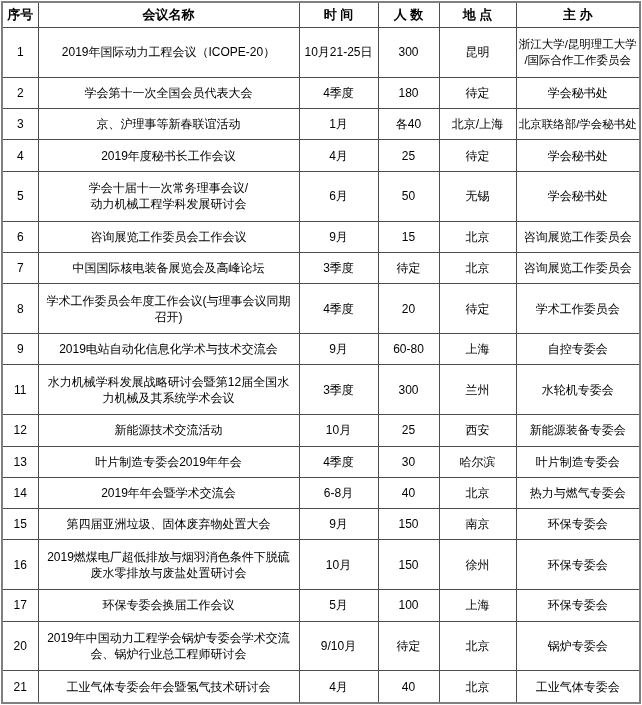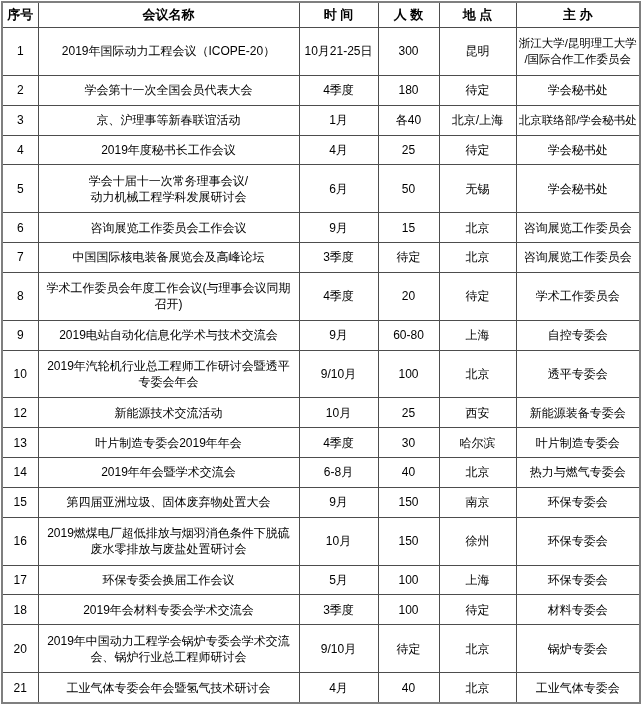--- a/index.html
+++ b/index.html
@@ -146,27 +146,27 @@
         </tr>
         <tr>
           <td class="c-no">9</td>
           <td class="c-name">2019电站自动化信息化学术与技术交流会</td>
           <td class="c-time">9月</td>
           <td class="c-att">60-80</td>
           <td class="c-loc">上海</td>
           <td class="c-org">自控专委会</td>
         </tr>
         <tr>
-          <td class="c-no">10</td>
-          <td class="c-name">2019年汽轮机行业总工程师工作研讨会暨透平
-专委会年会</td>
-          <td class="c-time">9/10月</td>
-          <td class="c-att">100</td>
-          <td class="c-loc">北京</td>
-          <td class="c-org">透平专委会</td>
+          <td class="c-no">11</td>
+          <td class="c-name">水力机械学科发展战略研讨会暨第12届全国水
+力机械及其系统学术会议</td>
+          <td class="c-time">3季度</td>
+          <td class="c-att">300</td>
+          <td class="c-loc">兰州</td>
+          <td class="c-org">水轮机专委会</td>
         </tr>
         <tr>
           <td class="c-no">12</td>
           <td class="c-name">新能源技术交流活动</td>
           <td class="c-time">10月</td>
           <td class="c-att">25</td>
           <td class="c-loc">西安</td>
           <td class="c-org">新能源装备专委会</td>
         </tr>
         <tr>
@@ -204,28 +204,20 @@
         </tr>
         <tr>
           <td class="c-no">17</td>
           <td class="c-name">环保专委会换届工作会议</td>
           <td class="c-time">5月</td>
           <td class="c-att">100</td>
           <td class="c-loc">上海</td>
           <td class="c-org">环保专委会</td>
         </tr>
         <tr>
-          <td class="c-no">18</td>
-          <td class="c-name">2019年会材料专委会学术交流会</td>
-          <td class="c-time">3季度</td>
-          <td class="c-att">100</td>
-          <td class="c-loc">待定</td>
-          <td class="c-org">材料专委会</td>
-        </tr>
-        <tr>
           <td class="c-no">20</td>
           <td class="c-name">2019年中国动力工程学会锅炉专委会学术交流
 会、锅炉行业总工程师研讨会</td>
           <td class="c-time">9/10月</td>
           <td class="c-att">待定</td>
           <td class="c-loc">北京</td>
           <td class="c-org">锅炉专委会</td>
         </tr>
         <tr>
           <td class="c-no">21</td>

